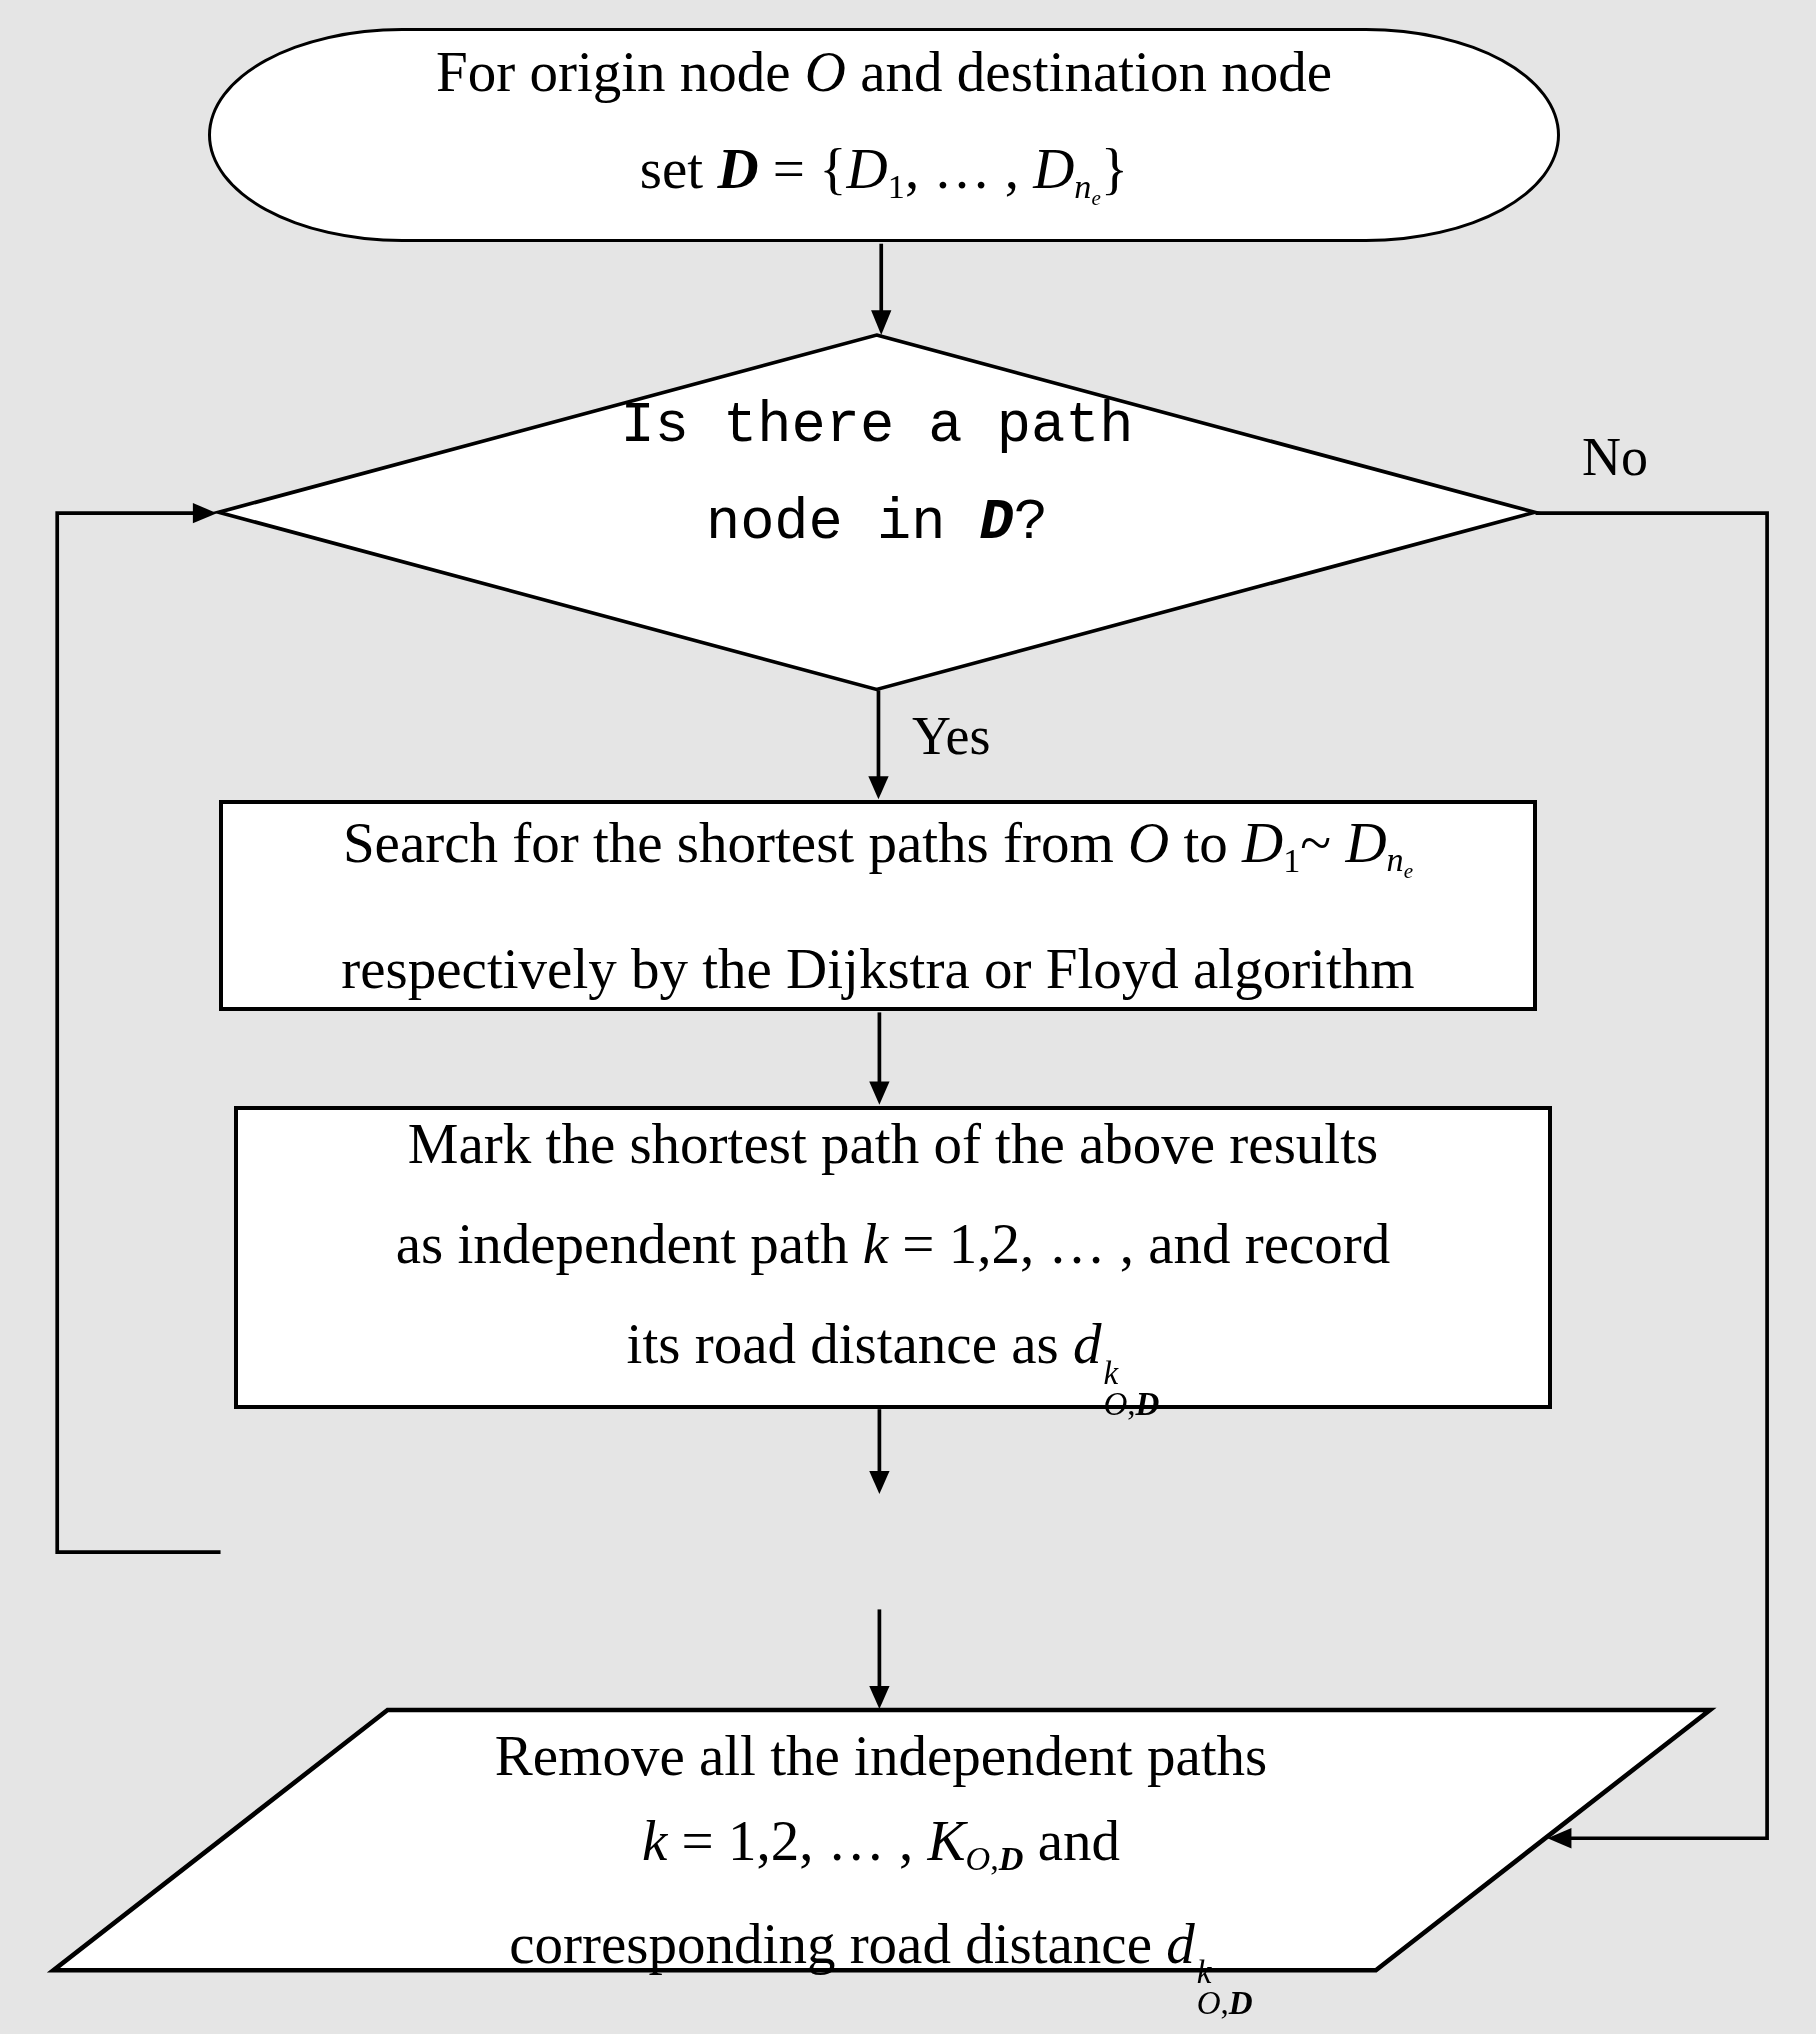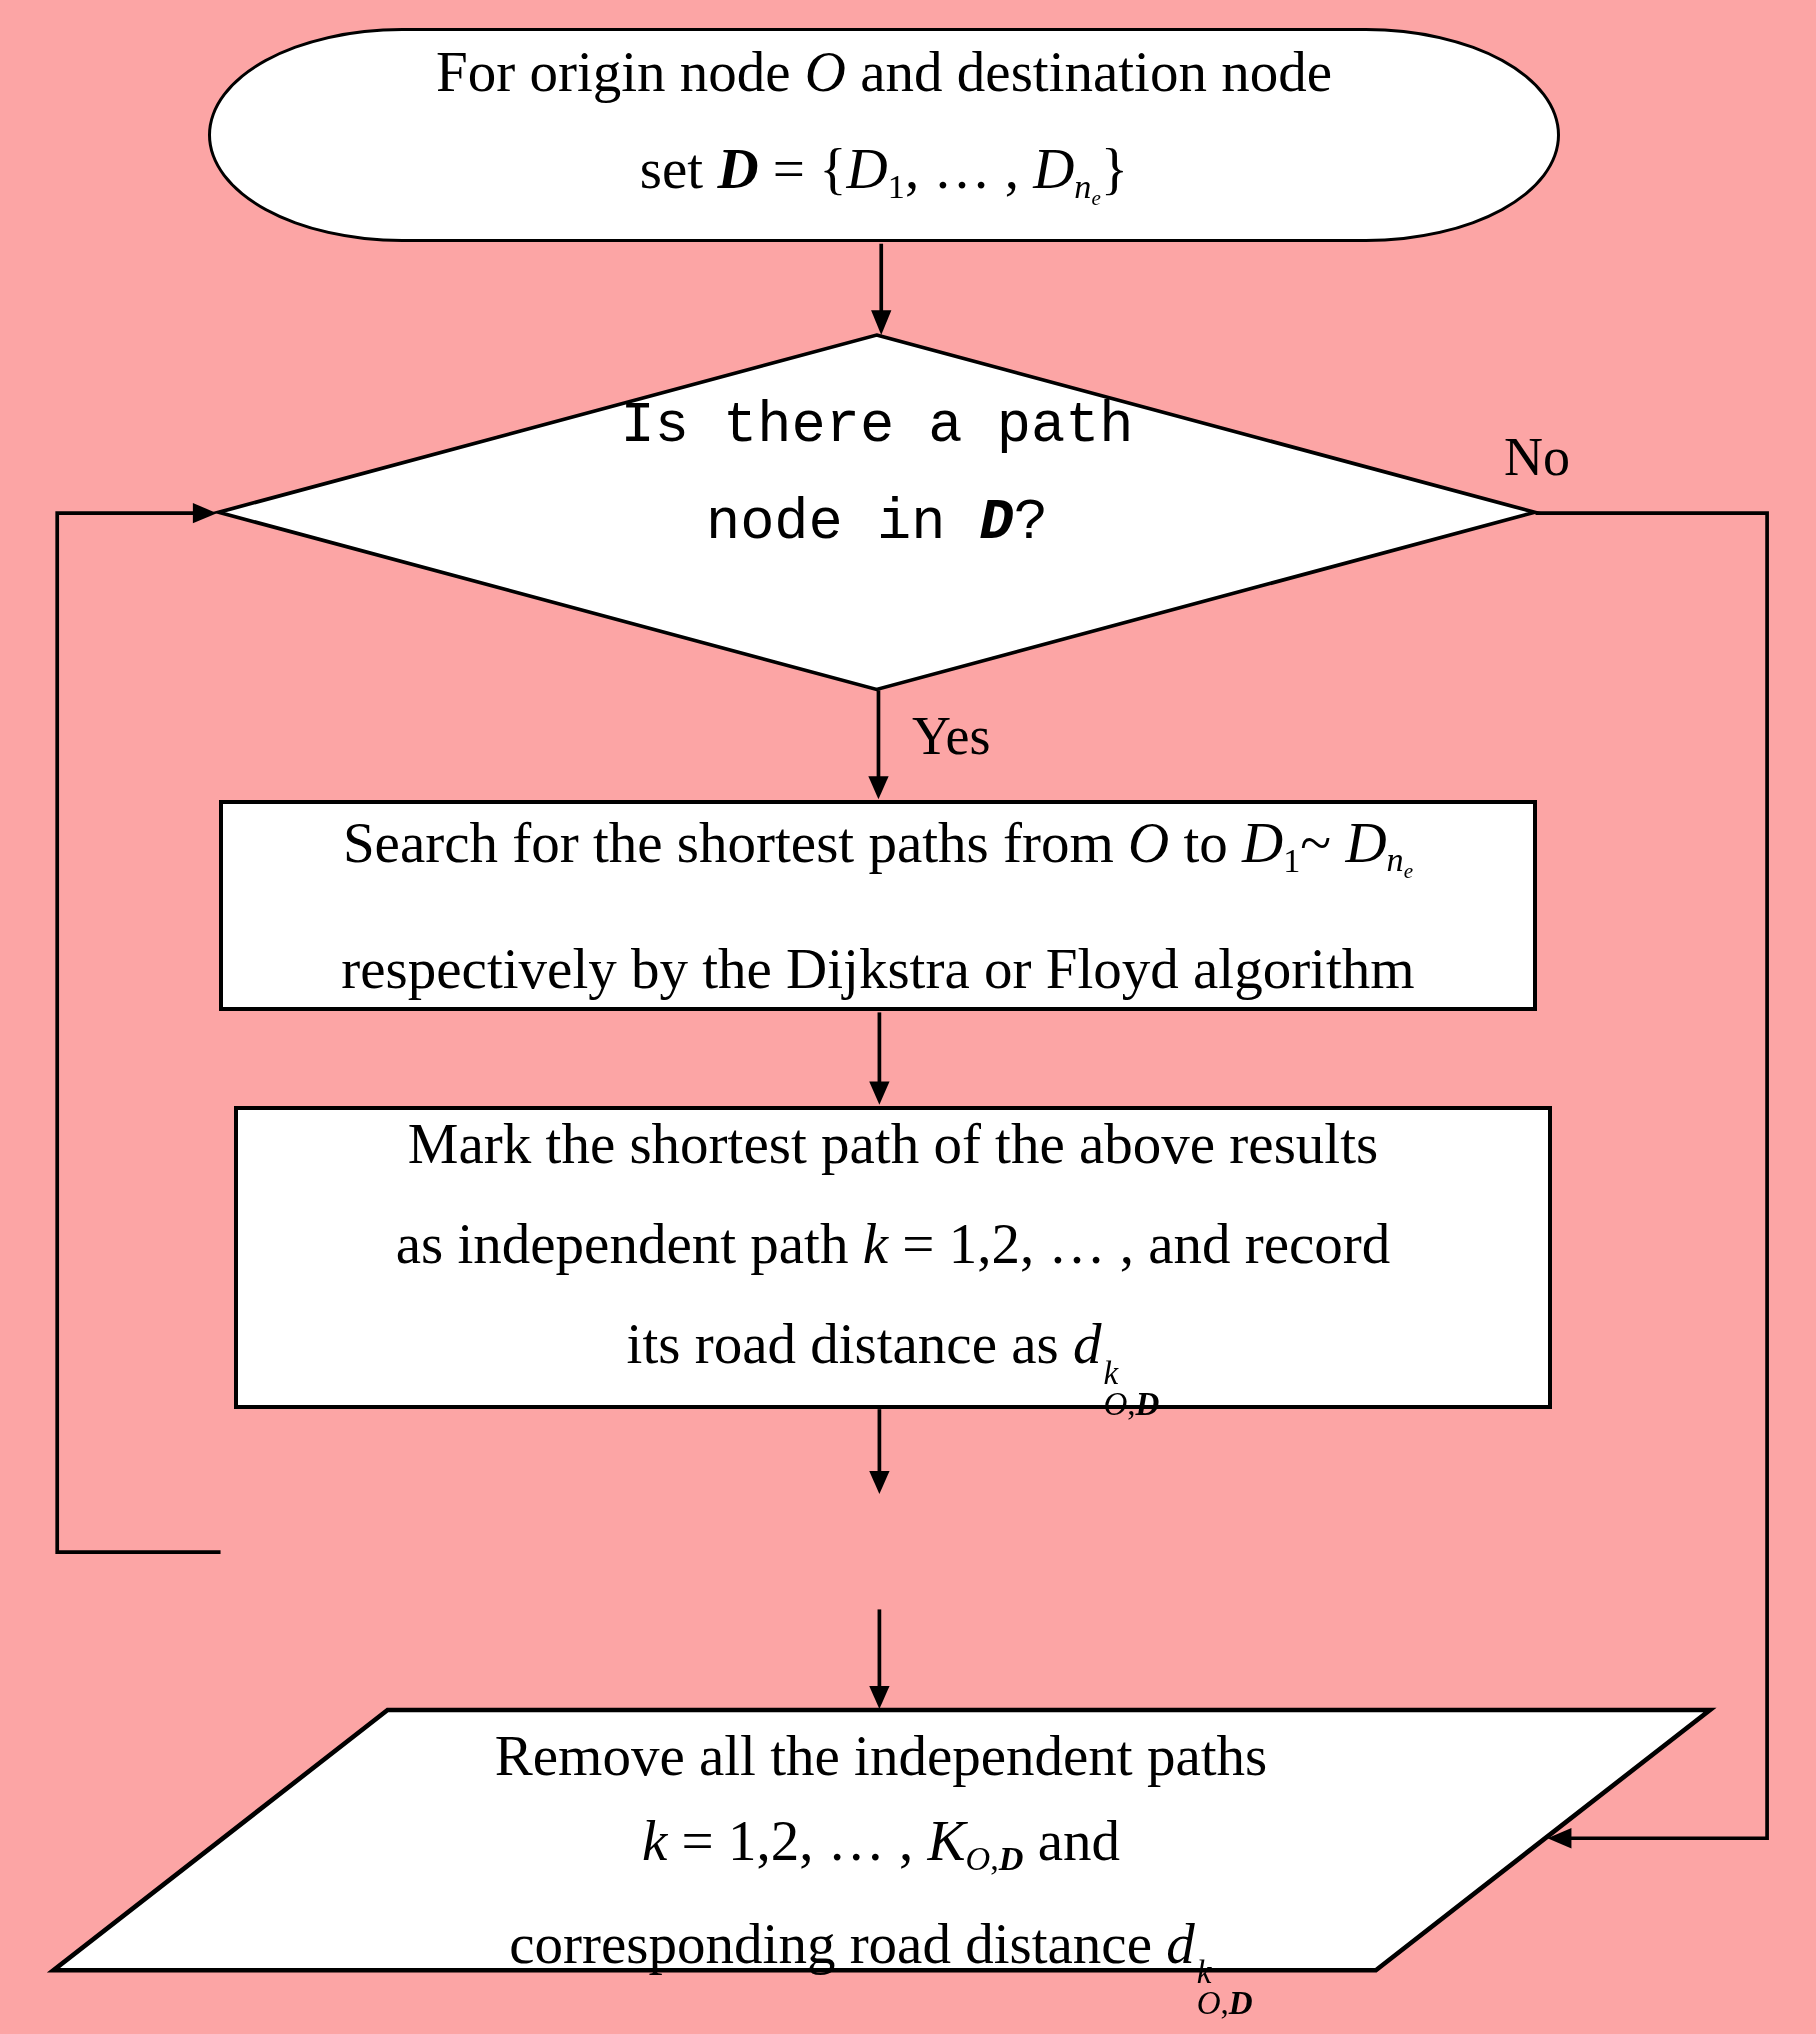--- a/index.html
+++ b/index.html
@@ -1,19 +1,19 @@
 <!DOCTYPE html>
 <html style="font-size:14.8px"><head>
 <meta charset="utf-8">
 <style>
   html,body{margin:0;padding:0;background:#ffffff;}
   #flowchart{
     position:relative;
     width:1816px;height:2034px;
-    background:#fca5a5;
+    background:#e5e5e5;
     font-family:"Liberation Serif","DejaVu Serif",serif;
     color:#000000;
     overflow:hidden;
   }
   #connector-layer{position:absolute;left:0;top:0;z-index:1;}
   .node{position:absolute;z-index:2;box-sizing:border-box;
         display:flex;flex-direction:column;justify-content:center;
         text-align:center;background:#ffffff;}
   .node p,.textblock p{margin:0;padding:0;}
   .textblock{position:absolute;z-index:3;text-align:center;background:transparent;}
@@ -31,21 +31,21 @@
   .i{font-style:italic;}
   .bi{font-style:italic;font-weight:bold;}
   .sub{font-size:0.6em;vertical-align:-0.28em;}
   .sub .sub{font-size:0.62em;vertical-align:-0.35em;}
   .stack{display:inline-flex;flex-direction:column;align-items:flex-start;
          font-size:0.58em;line-height:0.95;vertical-align:-0.62em;margin-left:0.06em;}
   .stack>span{display:block;}
   
   .edge-label{position:absolute;z-index:3;font-size:54px;line-height:55px;}
   #edge-label-yes{left:912px;top:709px;}
-  #edge-label-no{left:1504px;top:430px;}
+  #edge-label-no{left:1582px;top:430px;}
 </style>
 </head>
 <body>
 
 <div id="flowchart">
 
   <svg id="connector-layer" width="1816" height="2034" viewBox="0 0 1968 2204">
 
     <polygon points="950,363 1663,555 950,747 237,555" fill="#ffffff" stroke="#000000" stroke-width="4"></polygon>
 

